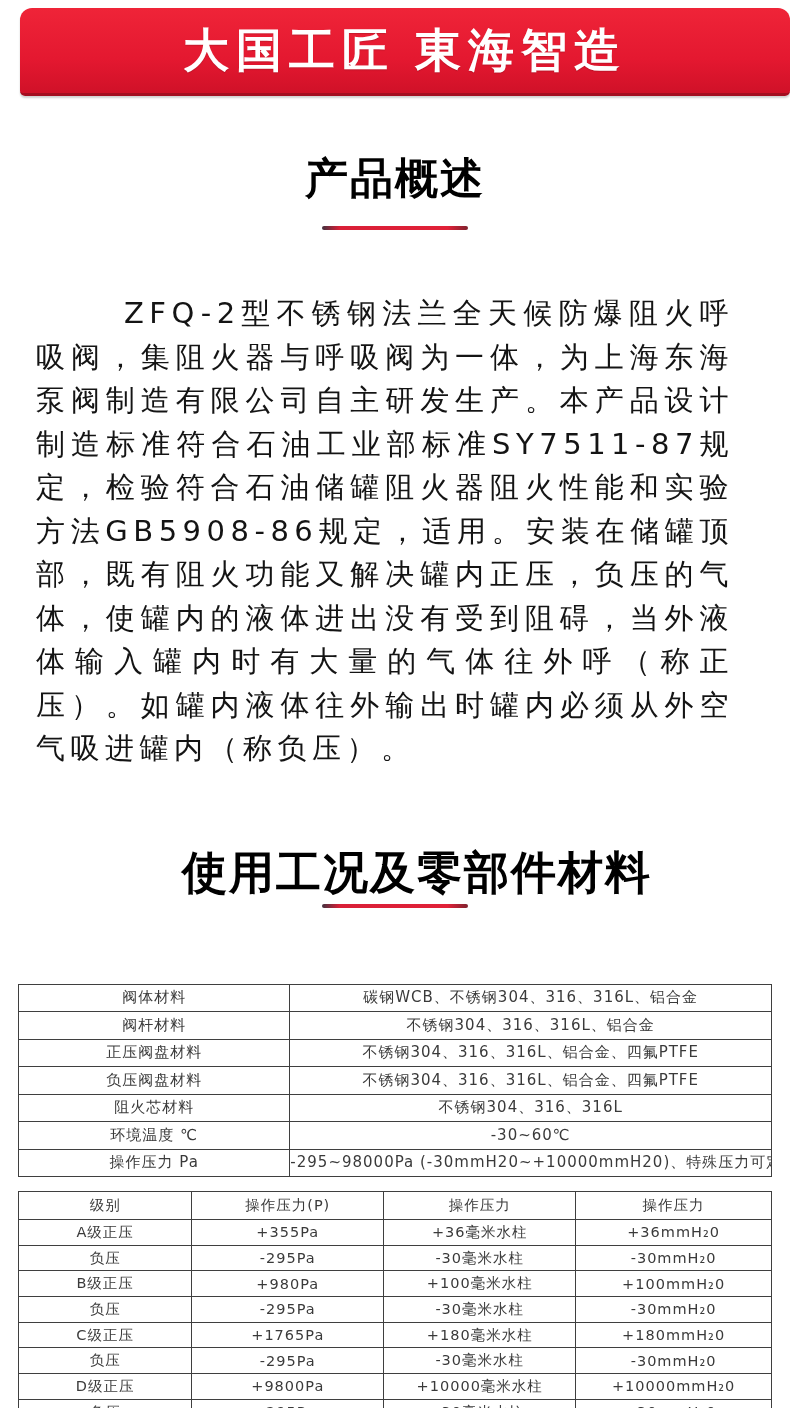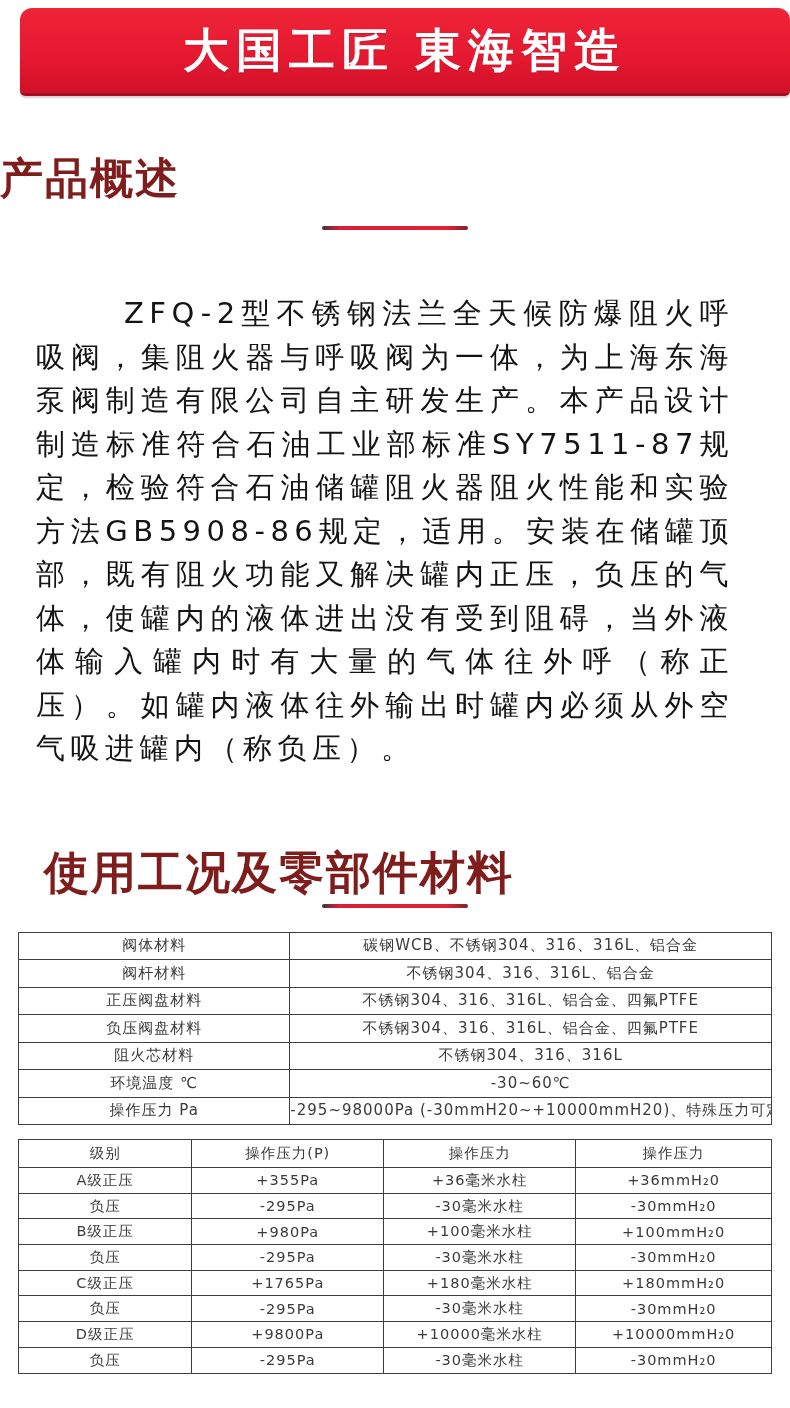--- a/index.html
+++ b/index.html
@@ -16,22 +16,22 @@
     display:flex;align-items:center;justify-content:center;
   }
   .banner-title{
     color:#ffffff;font-size:46px;font-weight:800;letter-spacing:7px;
     font-family:"Liberation Sans","DejaVu Sans",sans-serif;
     text-shadow:0 1px 1px rgba(0,0,0,.15);
   }
 
   
   .sec-title{
-    margin-top:58px;
-    font-size:43px;line-height:48px;font-weight:800;color:#7f1d1d;letter-spacing:2px;
+    margin-top:58px;text-align:center;
+    font-size:43px;line-height:48px;font-weight:800;color:#000000;letter-spacing:2px;
     font-family:"Liberation Sans","DejaVu Sans",sans-serif;
   }
   .sec-title.second{margin-top:76px;font-size:45px;line-height:52px;padding-left:44px;}
   .title-underline{
     width:146px;height:4px;margin:24px auto 0;border-radius:2px;
     background:linear-gradient(90deg,#43323f 0%,#d91f37 12%,#e12138 86%,#7e222e 100%);
   }
   .title-underline.second{margin-top:5px;}
 
   
@@ -41,21 +41,21 @@
     color:#141414;text-align:justify;text-indent:88px;
   }
 
   
   table{border-collapse:collapse;margin:0 auto;width:754px;table-layout:fixed;}
   td,th{
     border:1px solid #3f3f3f;text-align:center;vertical-align:middle;
     font-weight:400;color:#3a3a3a;letter-spacing:1px;
     padding:0;overflow:hidden;white-space:nowrap;
   }
-  .materials{margin-top:24px;}
+  .materials{margin-top:76px;}
   .materials td{height:26.5px;font-size:15px;}
   .materials .c-label{width:36%;}
   .materials .c-value{width:64%;}
   .pressure{margin-top:14px;}
   .pressure td,.pressure th{height:24.7px;font-size:14.5px;}
   .pressure th{height:27px;}
   .pressure .c0{width:23%;margin-left:19px;}
   .pressure .c1{width:25.5%;}
   .pressure .c2{width:25.5%;}
   .pressure .c3{width:26%;}

